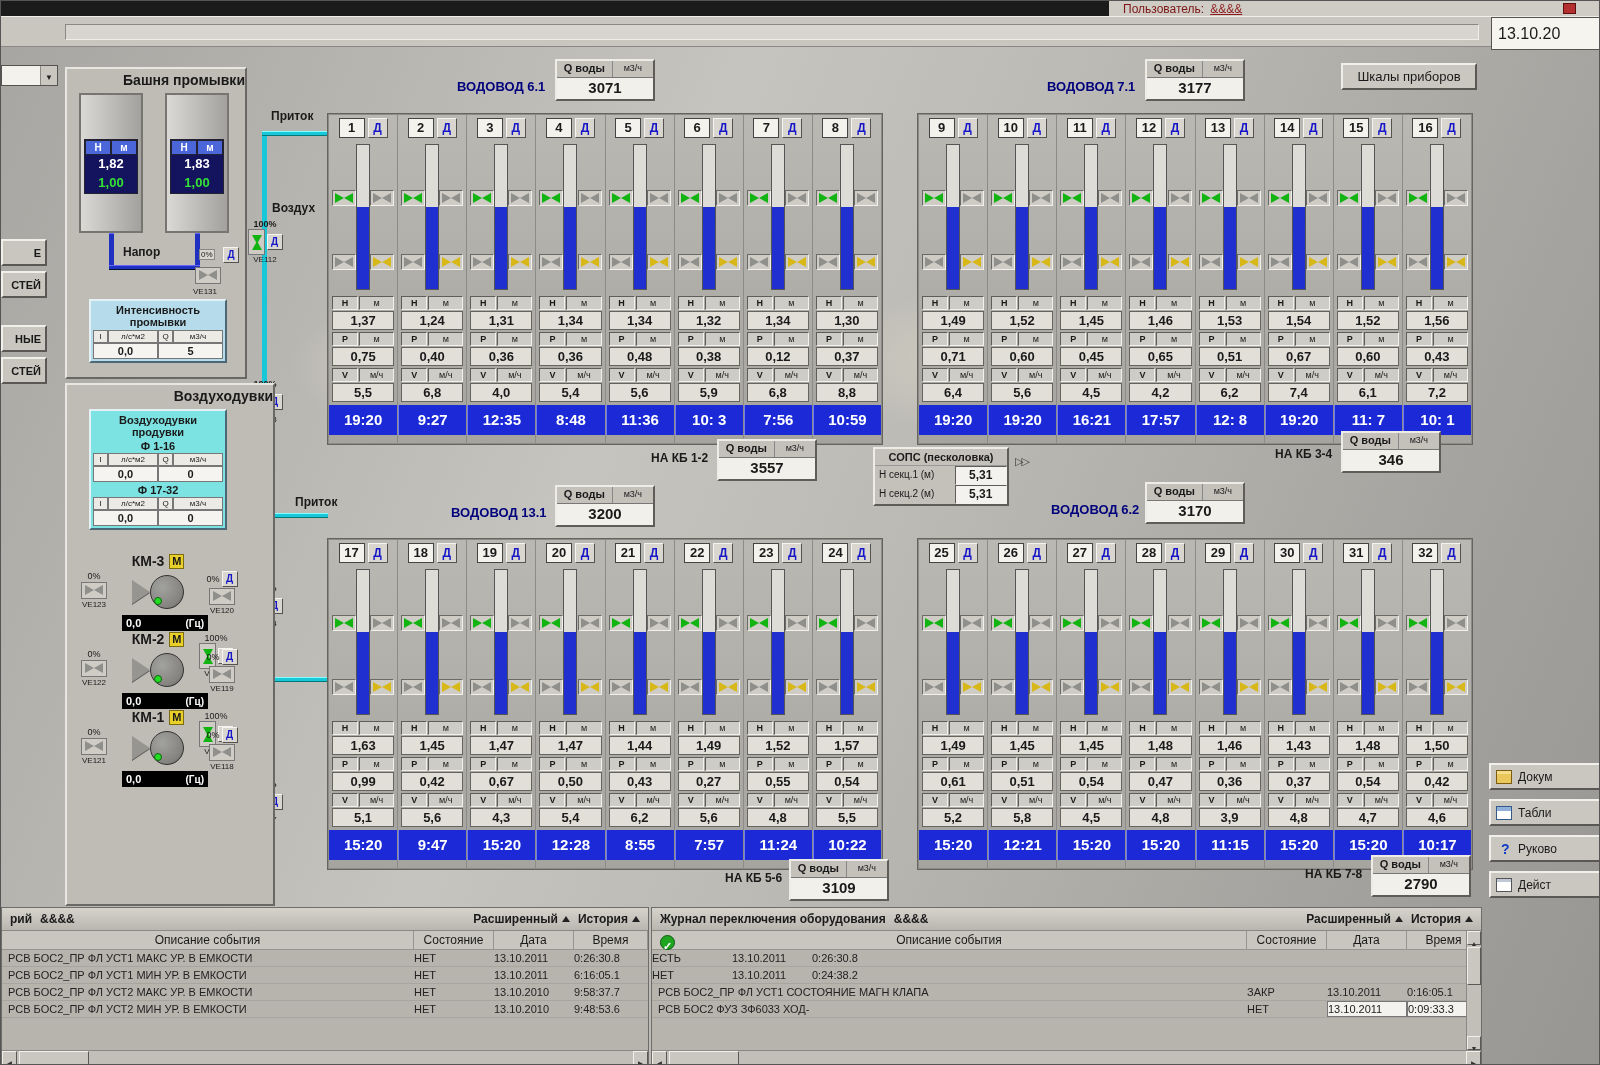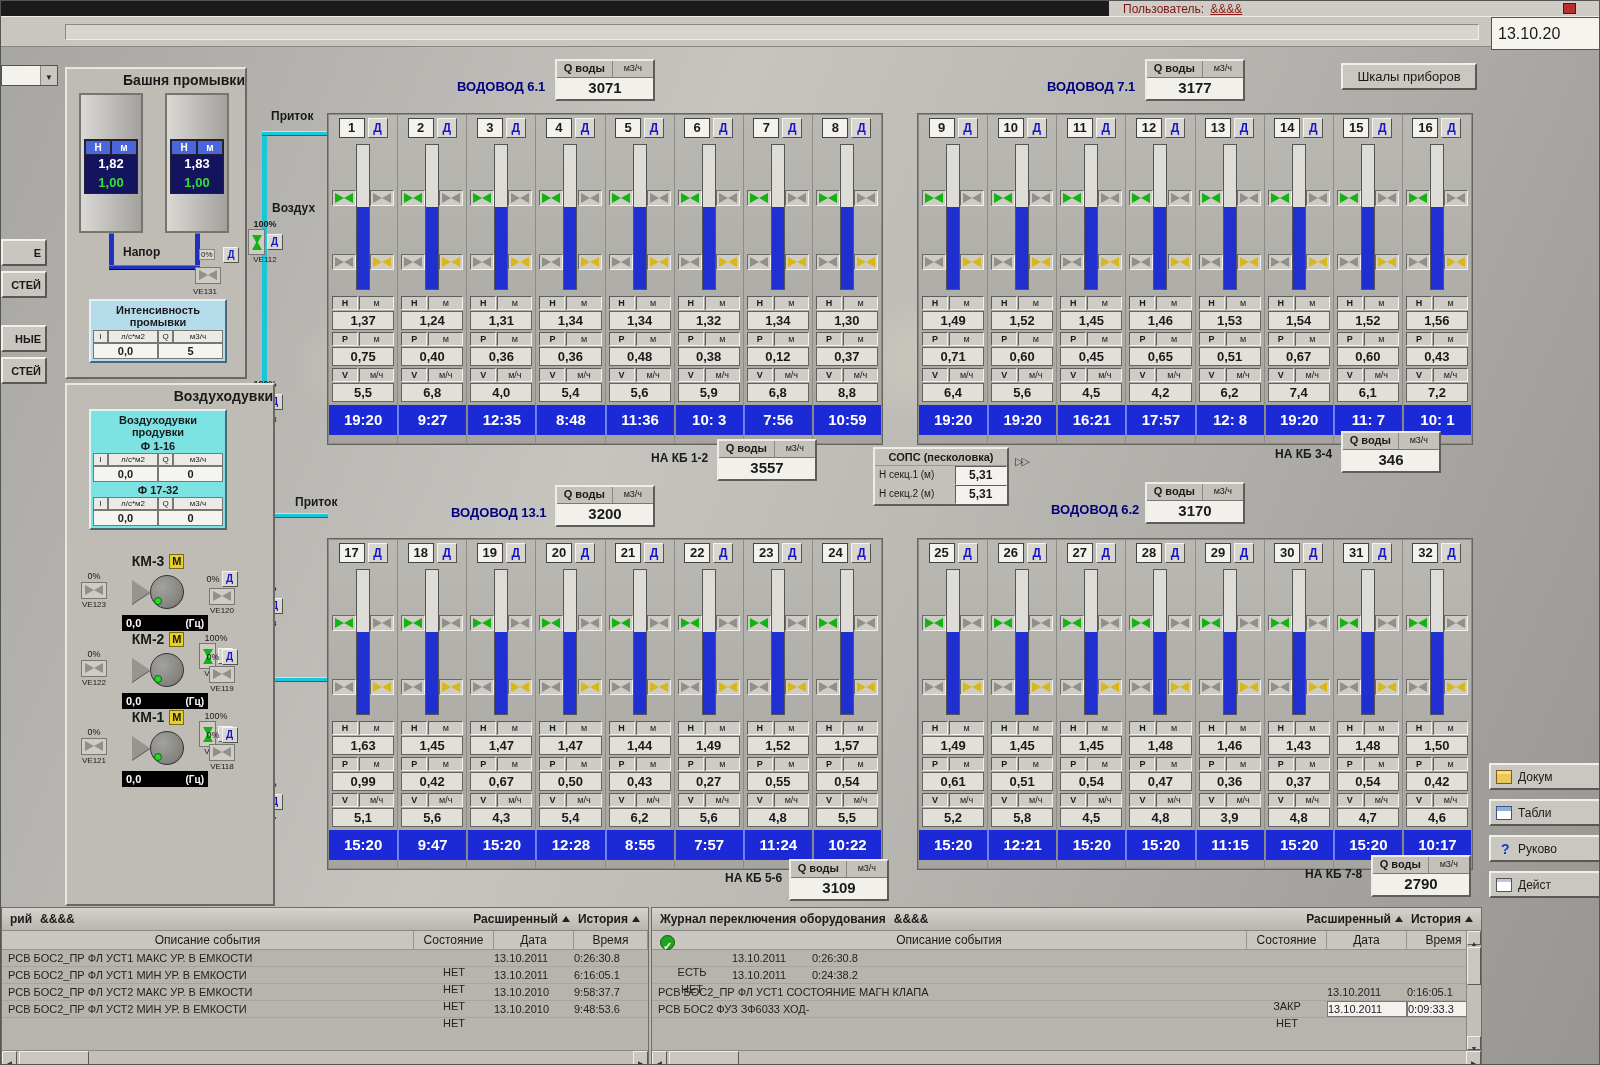--- a/index.html
+++ b/index.html
@@ -145,21 +145,21 @@
 .lh-exp,.lh-hist{display:flex;align-items:center;gap:4px}
 .chev{width:0;height:0;border-left:4px solid transparent;border-right:4px solid transparent;border-bottom:6px solid #222;display:block}
 .log-cols{height:19px;display:flex;background:#c9c6c0;border-bottom:1px solid #96948f;font-size:12px}
 .log-cols span{line-height:18px;text-align:center;border-right:1px solid #96948f}
 .lc-desc{flex:1}
 .lc-state,.lr-state{width:80px}
 .lc-date,.lr-date{width:80px}
 .lc-time,.lr-time{width:74px}
 .log-row{display:flex;height:17px;font-size:11px;color:#222;border-bottom:1px solid #a8a5a0}
 .lr-desc{flex:1;padding:2px 0 0 6px;white-space:nowrap;overflow:hidden}
-.lr-state{text-align:center;padding-top:16px}
+.lr-state{padding-top:2px}
 .lr-date,.lr-time{padding-top:2px}
 .log-r .log-row:nth-child(4) .lr-date,.log-r .log-row:nth-child(4) .lr-time{background:#f4f2ee;border:1px solid #777;padding-top:1px}
 .log-hscroll{position:absolute;left:0;right:0;bottom:0;height:15px;background:#c2bfb9;border-top:1px solid #8a8884;display:flex}
 .hs-btn{width:15px;height:100%;background:#cac7c1;border:1px solid;border-color:#f1efe9 #5a5854 #5a5854 #f1efe9;text-align:center;color:#333}
 .hs-btn.l::before{content:"◄";font-size:8px;line-height:12px}
 .hs-btn.r::before{content:"►";font-size:8px;line-height:12px}
 .hs-thumb{width:70px;height:100%;background:#cac7c1;border:1px solid;border-color:#f1efe9 #5a5854 #5a5854 #f1efe9;margin-left:2px}
 .log-vscroll{position:absolute;right:0;top:23px;bottom:15px;width:15px;background:#c2bfb9;border-left:1px solid #8a8884;display:flex;flex-direction:column}
 .vs-btn{height:14px;background:#cac7c1;border:1px solid;border-color:#f1efe9 #5a5854 #5a5854 #f1efe9;text-align:center;color:#333}
 .vs-btn.u::before{content:"▲";font-size:7px}

